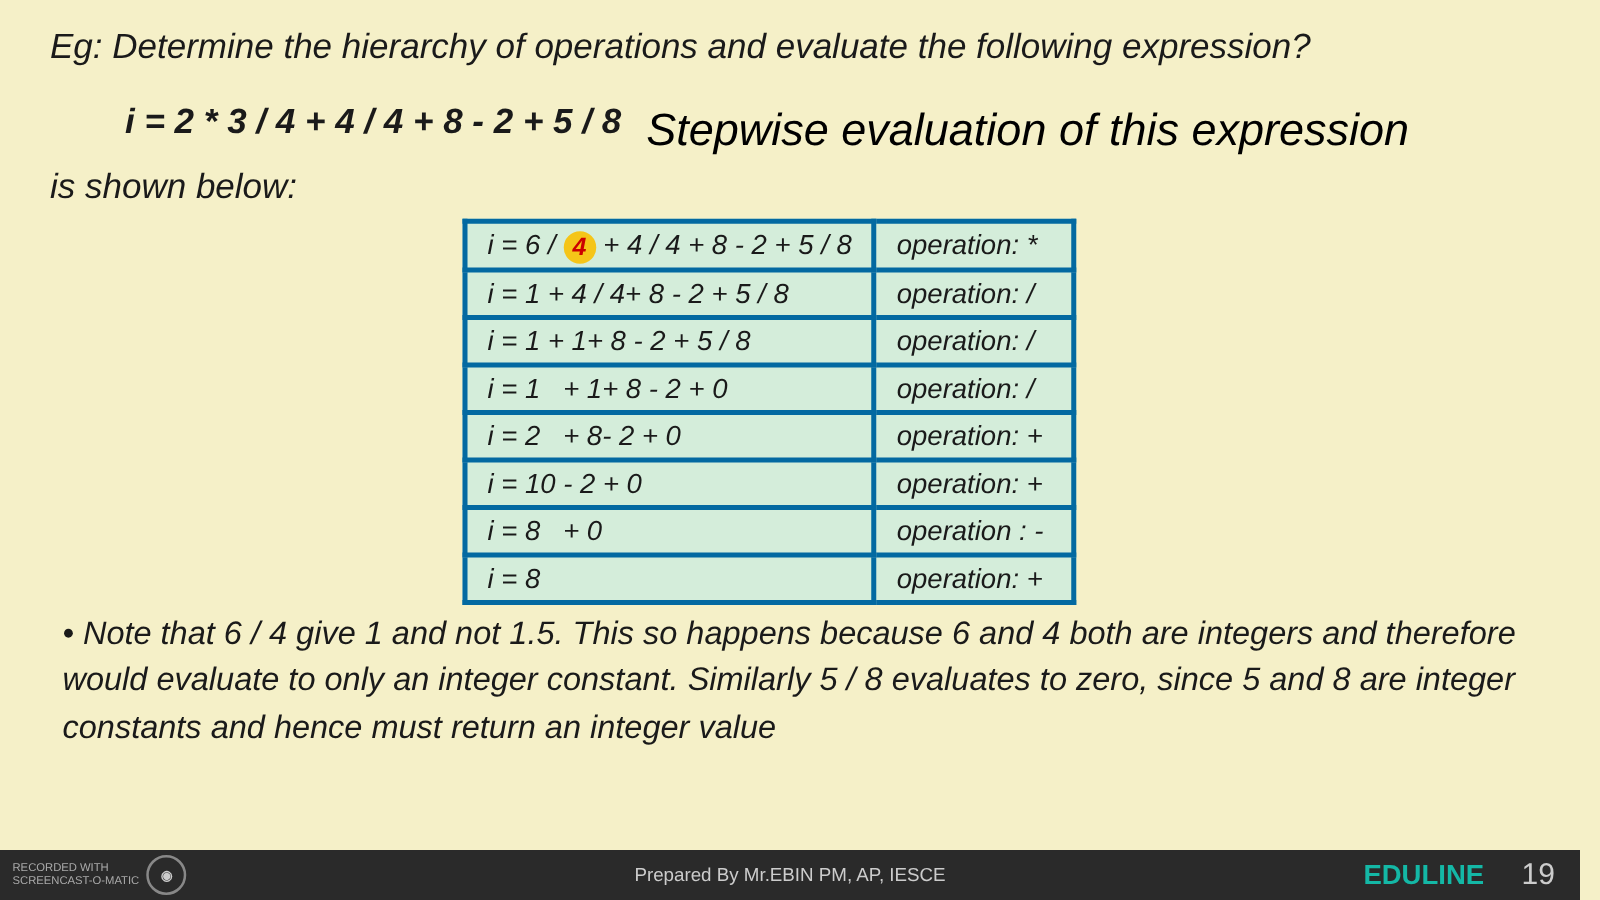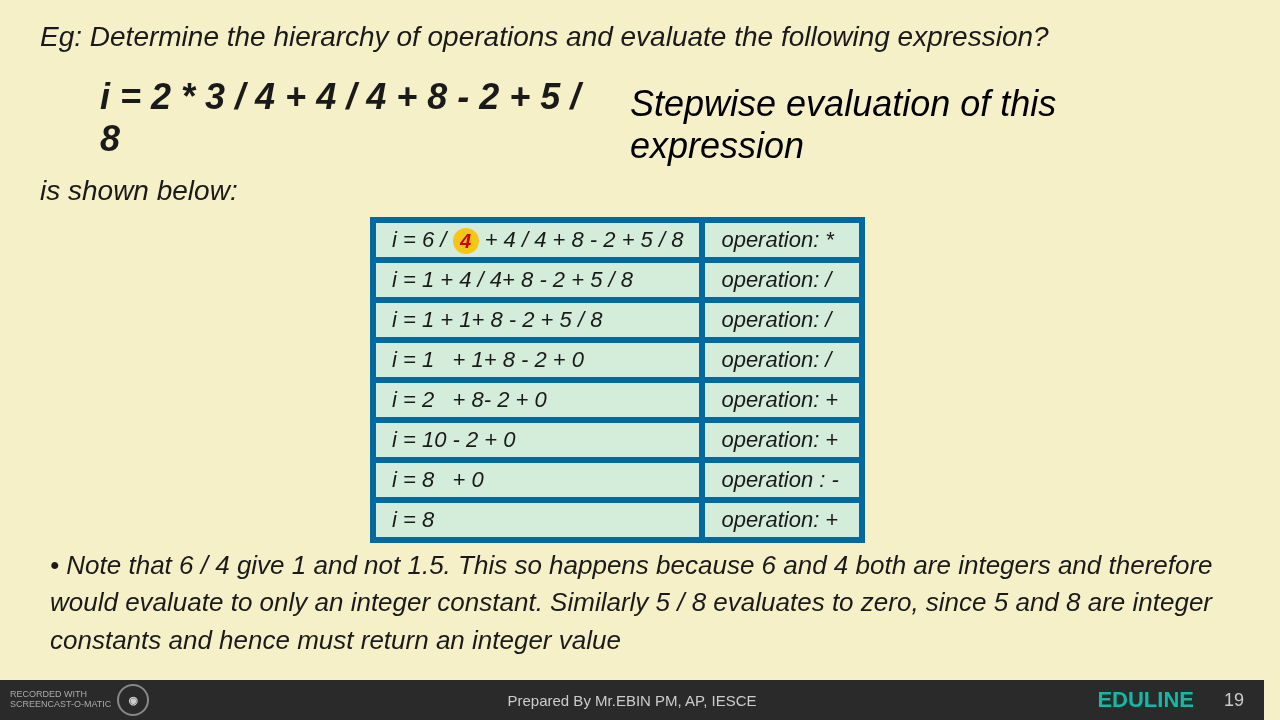--- a/index.html
+++ b/index.html
@@ -25,21 +25,21 @@
     }
 
     .expression-line {
       display: flex;
       align-items: center;
       gap: 20px;
       margin-bottom: 8px;
     }
 
     .expression-main {
-      font-size: 36px;
+      font-size: 28px;
       font-weight: bold;
       color: #1a1a1a;
       margin-left: 60px;
     }
 
     .expression-desc {
       font-size: 36px;
       color: #000000;
       margin-top: 13px;
     }
@@ -47,21 +47,21 @@
     .table-wrapper {
       margin-left: 330px;
     }
 
     table {
       border-collapse: collapse;
       background-color: #d4edda;
     }
 
     table td {
-      border: 6px solid #0369a1;
+      border: 4px solid #0369a1;
       padding: 4px 16px;
       font-size: 22px;
       color: #1a1a1a;
       white-space: nowrap;
     }
 
     table td.expr-cell {
       min-width: 310px;
     }
 
@@ -146,21 +146,21 @@
     }
 
     .eduline {
       color: #14b8a6;
       font-size: 22px;
       font-weight: bold;
     }
 
     .page-num {
       color: #ccc;
-      font-size: 18px;
+      font-size: 24px;
     }
   </style>
 </head>
 <body>
 
 <div class="slide-content">
 
   <div class="question">
     <span>Eg: Determine the hierarchy of operations and evaluate the following expression?</span>
   </div>

